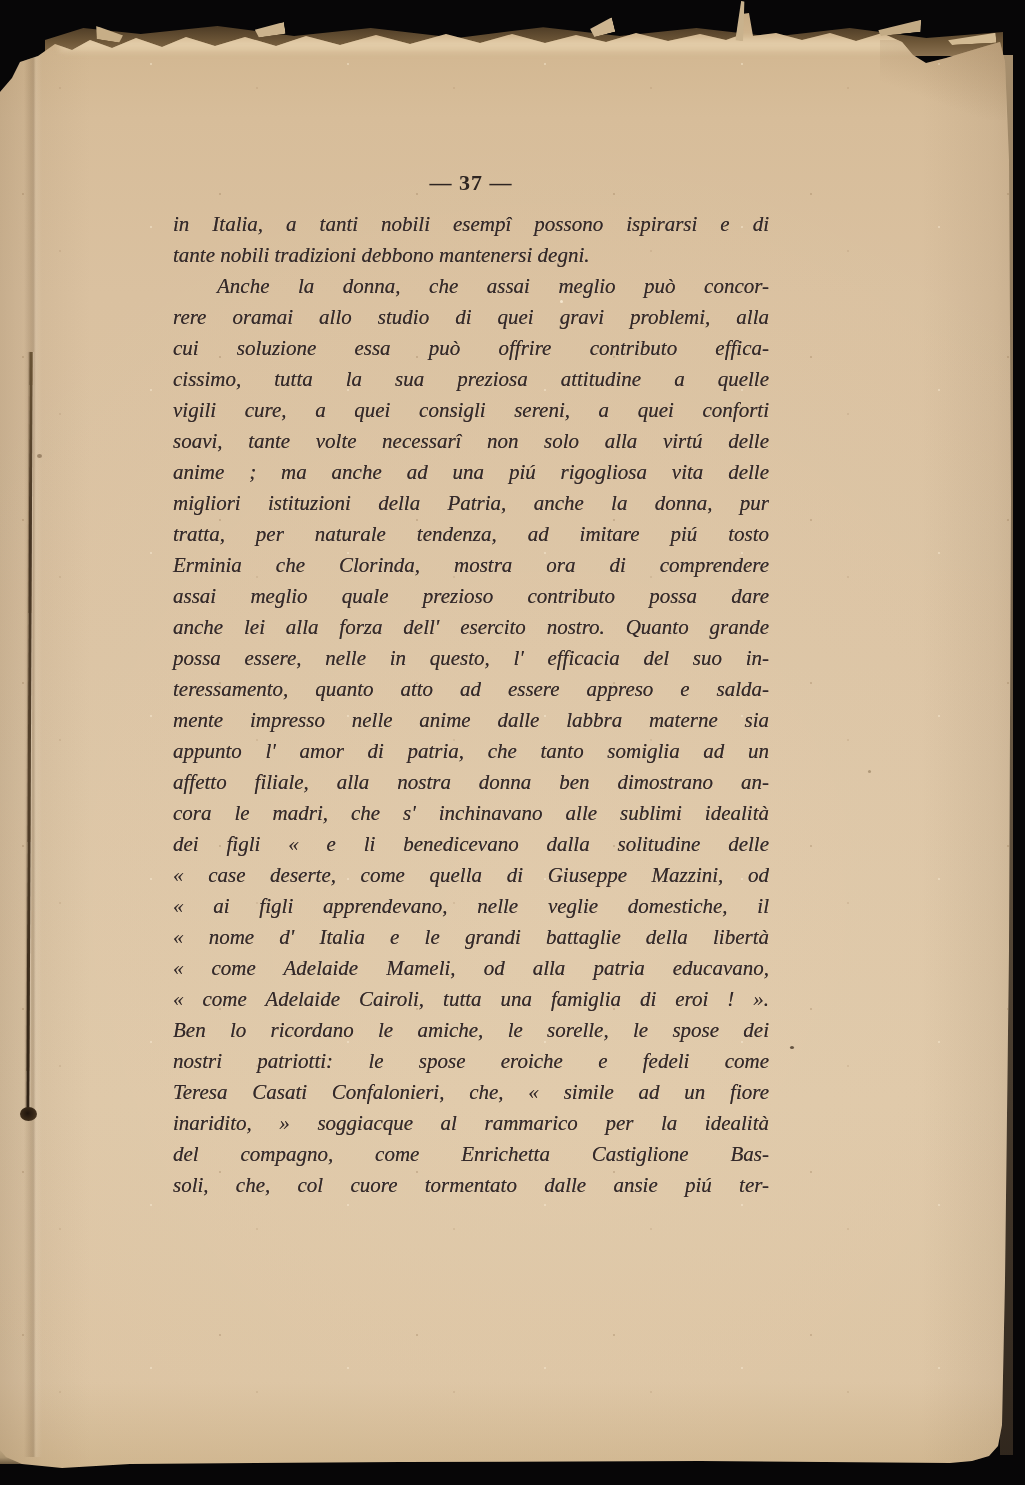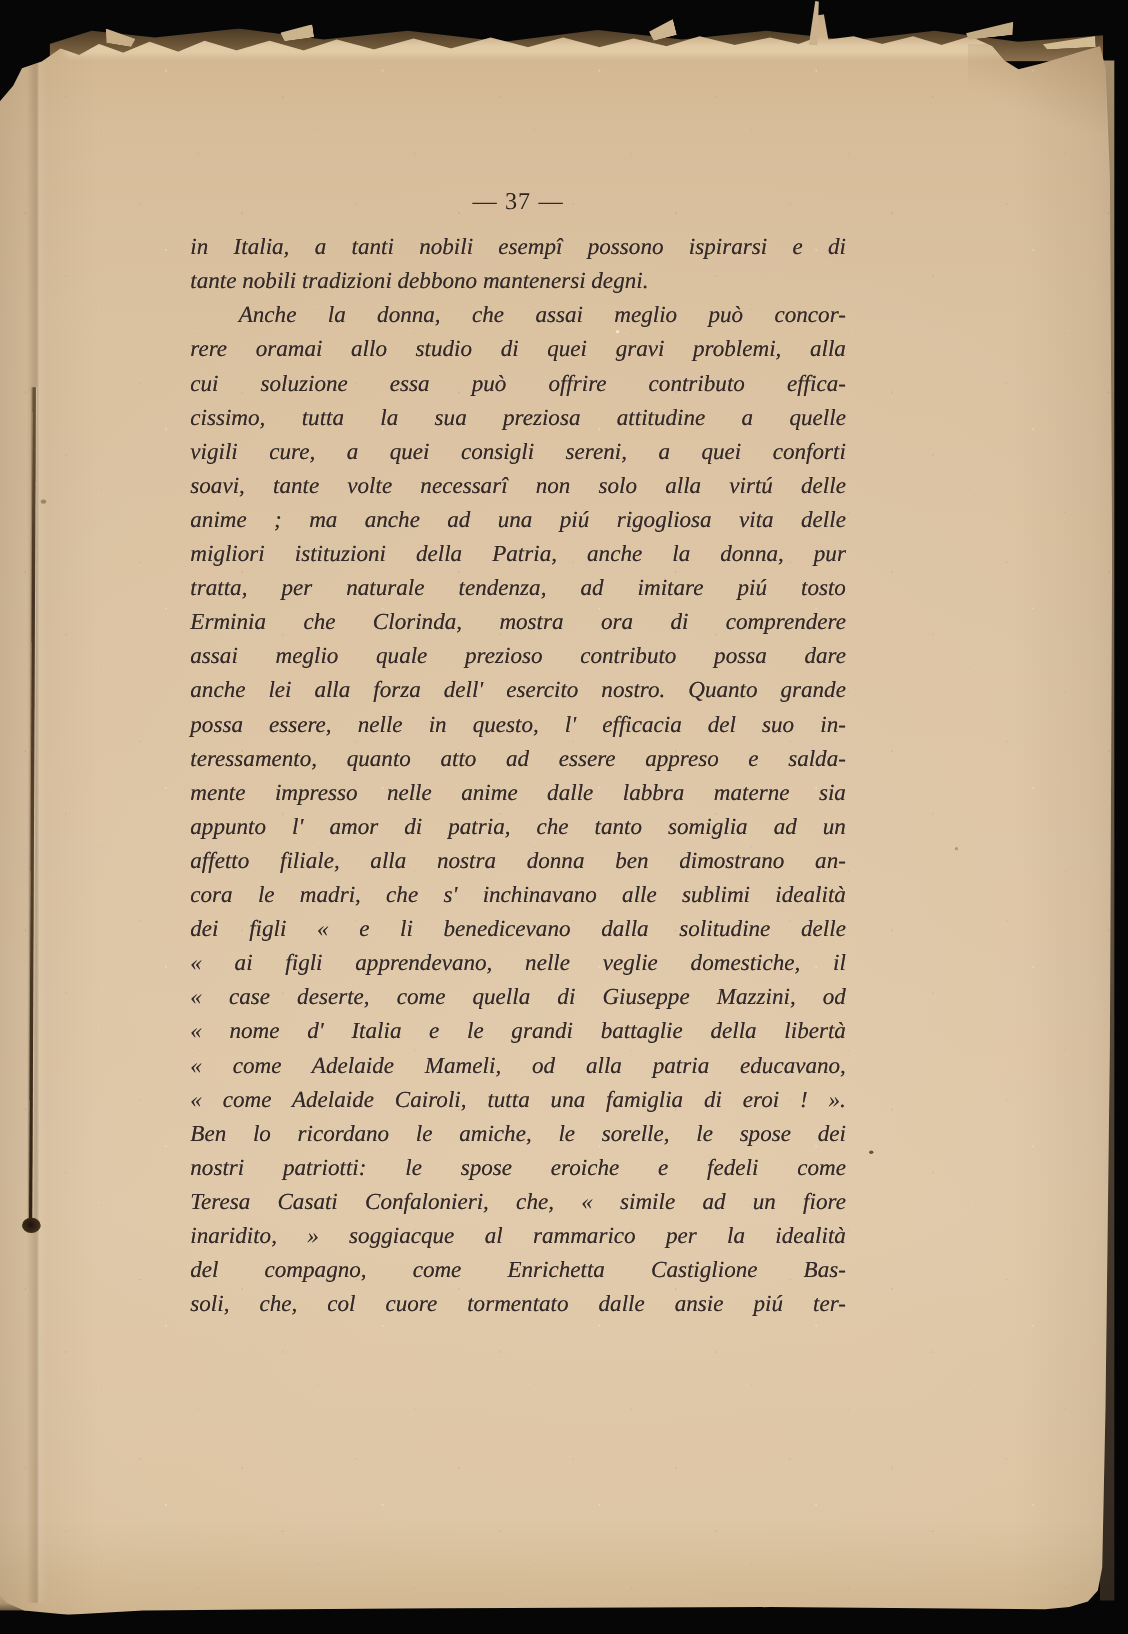--- a/index.html
+++ b/index.html
@@ -138,21 +138,21 @@
   .speck-a { left: 790px; top: 1046px; width: 4px; height: 3px; background: rgba(70,55,40,0.8); }
   .speck-b { left: 37px;  top: 454px;  width: 5px; height: 4px; background: rgba(100,75,50,0.5); }
   .speck-c { left: 560px; top: 300px;  width: 3px; height: 3px; background: rgba(255,245,225,0.7); }
   .speck-d { left: 868px; top: 770px;  width: 3px; height: 3px; background: rgba(120,95,65,0.45); }
   
   .page-number {
     position: absolute;
     left: 173px; top: 170px;
     width: 596px;
     text-align: center;
-    font-size: 22px; font-weight: normal;
+    font-size: 22px; font-weight: bold;
     letter-spacing: 1px;
     color: #2e2522;
     z-index: 5;
   }
   .textblock {
     position: absolute;
     left: 173px; top: 209px;
     width: 596px;
     z-index: 5;
     color: #33292a;
@@ -215,22 +215,22 @@
         <div class="line">Erminia che Clorinda, mostra ora di comprendere</div>
         <div class="line">assai meglio quale prezioso contributo possa dare</div>
         <div class="line">anche lei alla forza dell' esercito nostro. Quanto grande</div>
         <div class="line">possa essere, nelle in questo, l' efficacia del suo in-</div>
         <div class="line">teressamento, quanto atto ad essere appreso e salda-</div>
         <div class="line">mente impresso nelle anime dalle labbra materne sia</div>
         <div class="line">appunto l' amor di patria, che tanto somiglia ad un</div>
         <div class="line">affetto filiale, alla nostra donna ben dimostrano an-</div>
         <div class="line">cora le madri, che s' inchinavano alle sublimi idealità</div>
         <div class="line">dei figli « e li benedicevano dalla solitudine delle</div>
+        <div class="line">« case deserte, come quella di Giuseppe Mazzini, od</div>
         <div class="line">« ai figli apprendevano, nelle veglie domestiche, il</div>
-        <div class="line">« case deserte, come quella di Giuseppe Mazzini, od</div>
         <div class="line">« nome d' Italia e le grandi battaglie della libertà</div>
         <div class="line">« come Adelaide Mameli, od alla patria educavano,</div>
         <div class="line">« come Adelaide Cairoli, tutta una famiglia di eroi ! ».</div>
         <div class="line">Ben lo ricordano le amiche, le sorelle, le spose dei</div>
         <div class="line">nostri patriotti: le spose eroiche e fedeli come</div>
         <div class="line">Teresa Casati Confalonieri, che, « simile ad un fiore</div>
         <div class="line">inaridito, » soggiacque al rammarico per la idealità</div>
         <div class="line">del compagno, come Enrichetta Castiglione Bas-</div>
         <div class="line">soli, che, col cuore tormentato dalle ansie piú ter-</div>
       </div>

